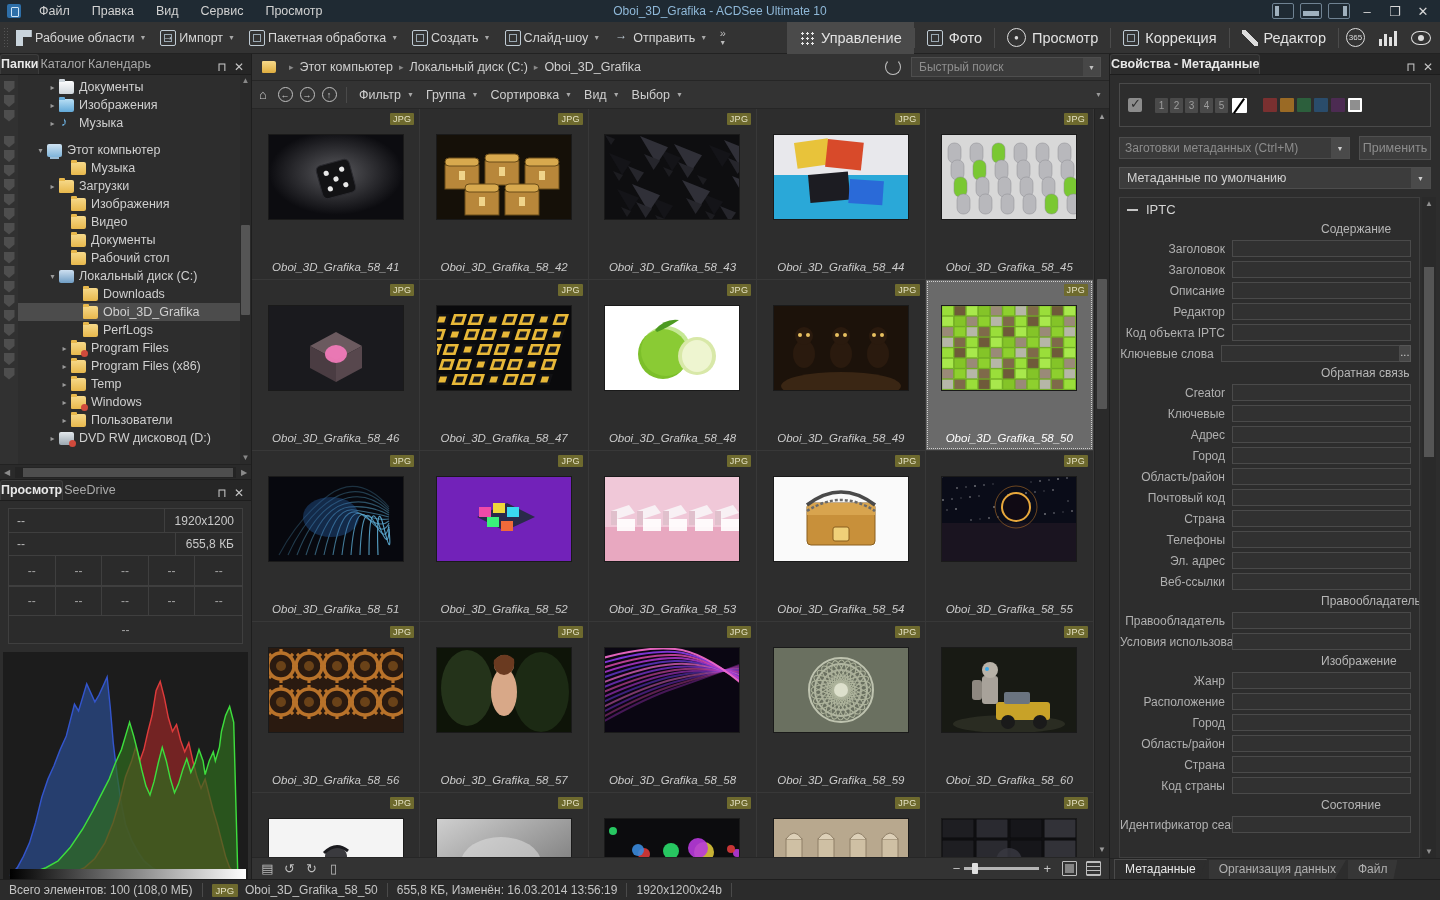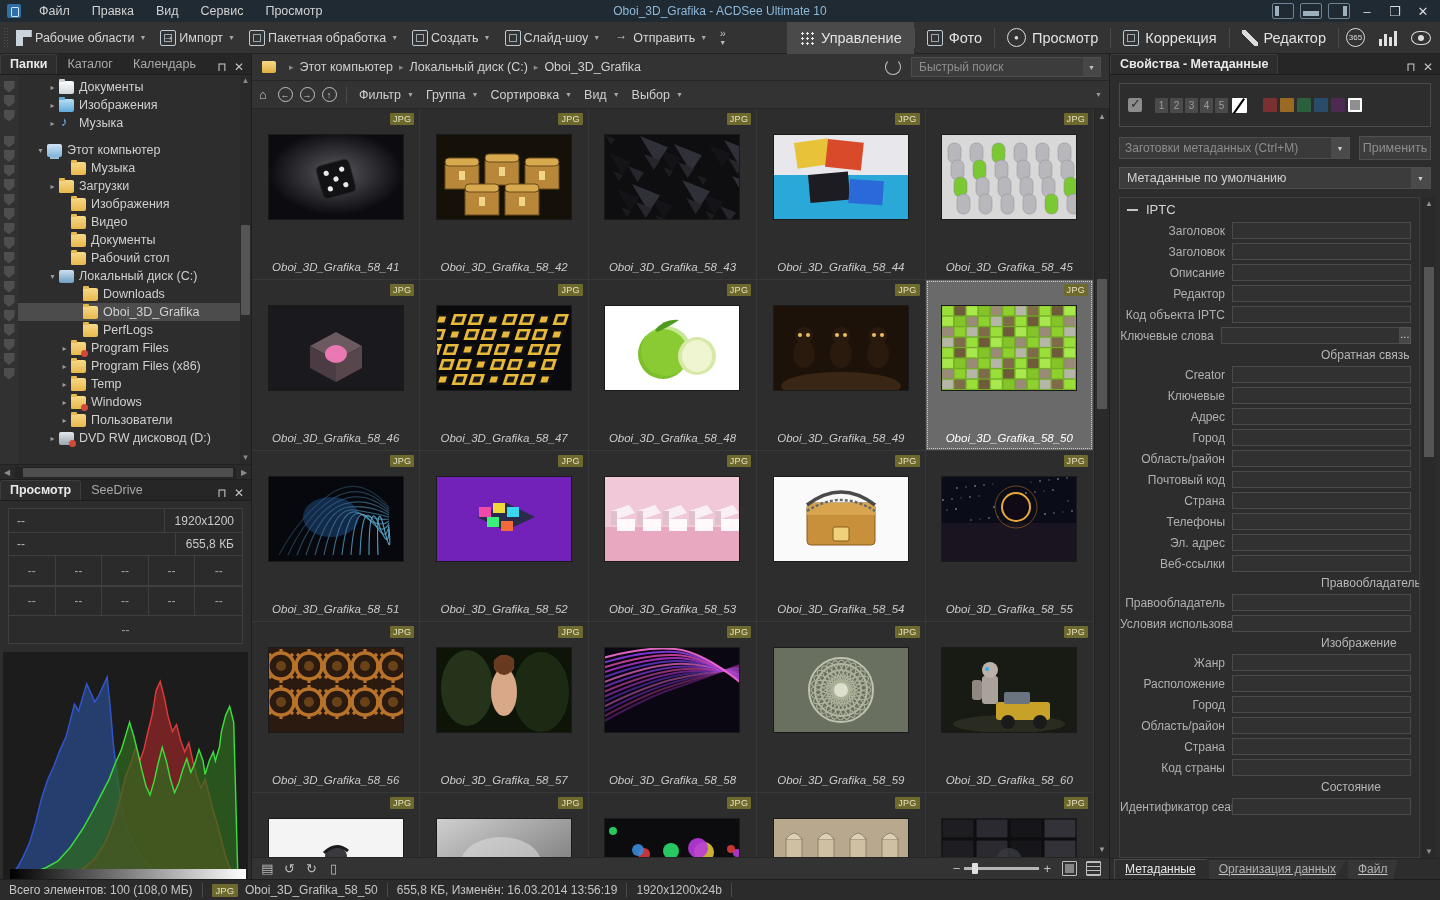--- a/index.html
+++ b/index.html
@@ -80,21 +80,21 @@
     display: flex; align-items: center; justify-content: center; }
   .eye-ico::after { content: ""; width: 6px; height: 6px; border-radius: 50%; background: #dcdcdc; }
 
   
   .body { flex: 1; display: flex; min-height: 0; }
 
   
   .left { width: 251px; flex: none; display: flex; flex-direction: column; background: #2d2d2d; }
   .panel-head { height: 21px; background: #262626; display: flex; align-items: flex-end;
     position: relative; border-bottom: 1px solid #1d1d1d; }
-  .ptab { padding: 2px 9px 3px; font-size: 12.5px; color: #a9a9a9; border: 1px solid transparent;
+  .ptab { padding: 2px 0 3px; font-size: 12.5px; color: #a9a9a9; border: 1px solid transparent;
     border-bottom: none; border-radius: 3px 3px 0 0; }
   .ptab.active { background: #2d2d2d; color: #e8e8e8; border-color: #3d3d3d; font-weight: bold; }
   .phead-btns { margin-left: auto; display: flex; gap: 3px; padding-right: 5px; align-items:center; }
   .phead-btns span { color: #c5c5c5; font-size: 12px; width: 14px; text-align: center; }
 
   .tree-wrap { flex: 1; display: flex; min-height: 0; position: relative; background: #2d2d2d; }
   .tree-gutter { width: 18px; flex: none; background: #313131; padding-top: 3px; }
   .shield { width: 11px; height: 12px; margin: 2.5px auto; background: #4e4e4e;
     clip-path: polygon(0 0,100% 0,100% 62%,50% 100%,0 62%); }
   .tree { flex: 1; overflow: hidden; padding-top: 3px; position: relative; }
@@ -252,21 +252,21 @@
      white-space: nowrap; overflow: hidden; }
   .minput { flex: 1; height: 17px; background: #313131; border: 1px solid #4a4a4a; margin-right: 8px; }
   .minput.withbtn { margin-right: 0; }
   .dots-btn { width: 22px; height: 17px; background: #474747; border: 1px solid #565656;
      border-left: none; margin-right: 8px; color: #d0d0d0; font-size: 11px; text-align: center; line-height: 13px;}
   .meta-sb { width: 14px; flex: none; background: #2a2a2a; position: relative; margin-left: 2px; }
   .meta-sb .arr { height: 13px; text-align: center; color: #909090; font-size: 8px; line-height: 13px; }
   .msb-thumb { position: absolute; left: 2px; right: 2px; top: 70px; height: 190px; background: #555; }
 
   .right-tabs { height: 21px; display: flex; align-items: flex-end; background: #2d2d2d;
-     border-top: 1px solid #232323; flex: none; padding-left: 4px; text-decoration: underline; }
+     border-top: 1px solid #232323; flex: none; padding-left: 4px; }
   .rtab { padding: 2px 10px 3px; font-size: 12px; color: #b0b0b0;
      clip-path: polygon(0 0, 100% 0, 92% 100%, 0 100%); background: #363636; margin-right: 2px;}
   .rtab.active { background: #2d2d2d; color: #e8e8e8; border: 1px solid #4a4a4a; border-bottom: none; }
 
   
   .statusbar { height: 21px; background: #2b2b2b; border-top: 1px solid #1e1e1e; display: flex;
      align-items: center; flex: none; font-size: 12px; color: #c4c4c4; }
   .sb-seg { padding: 0 9px; height: 100%; display: flex; align-items: center; gap: 7px; }
   .sb-div { width: 1px; height: 14px; background: #4a4a4a; }
   .sb-jpg { background: #6e6a2e; color: #e5e2c4; font-size: 9.5px; padding: 1px 4px; border-radius: 1px; }
@@ -1681,20 +1681,21 @@
         <span class="cb-caret">▼</span>
       </div>
 
       <div class="meta-scroll-wrap">
         <div class="meta-content">
           <div class="sect-head">
             <span class="minus-box"></span>
             <span class="sect-title">IPTC</span>
           </div>
           <div id="metafields">
+              <div class="grp-label">Содержание</div>
               <div class="mrow">
                 <div class="mlabel">Заголовок</div>
                 <input class="minput" style="">
               </div>
               <div class="mrow">
                 <div class="mlabel">Заголовок</div>
                 <input class="minput" style="">
               </div>
               <div class="mrow">
                 <div class="mlabel">Описание</div>

